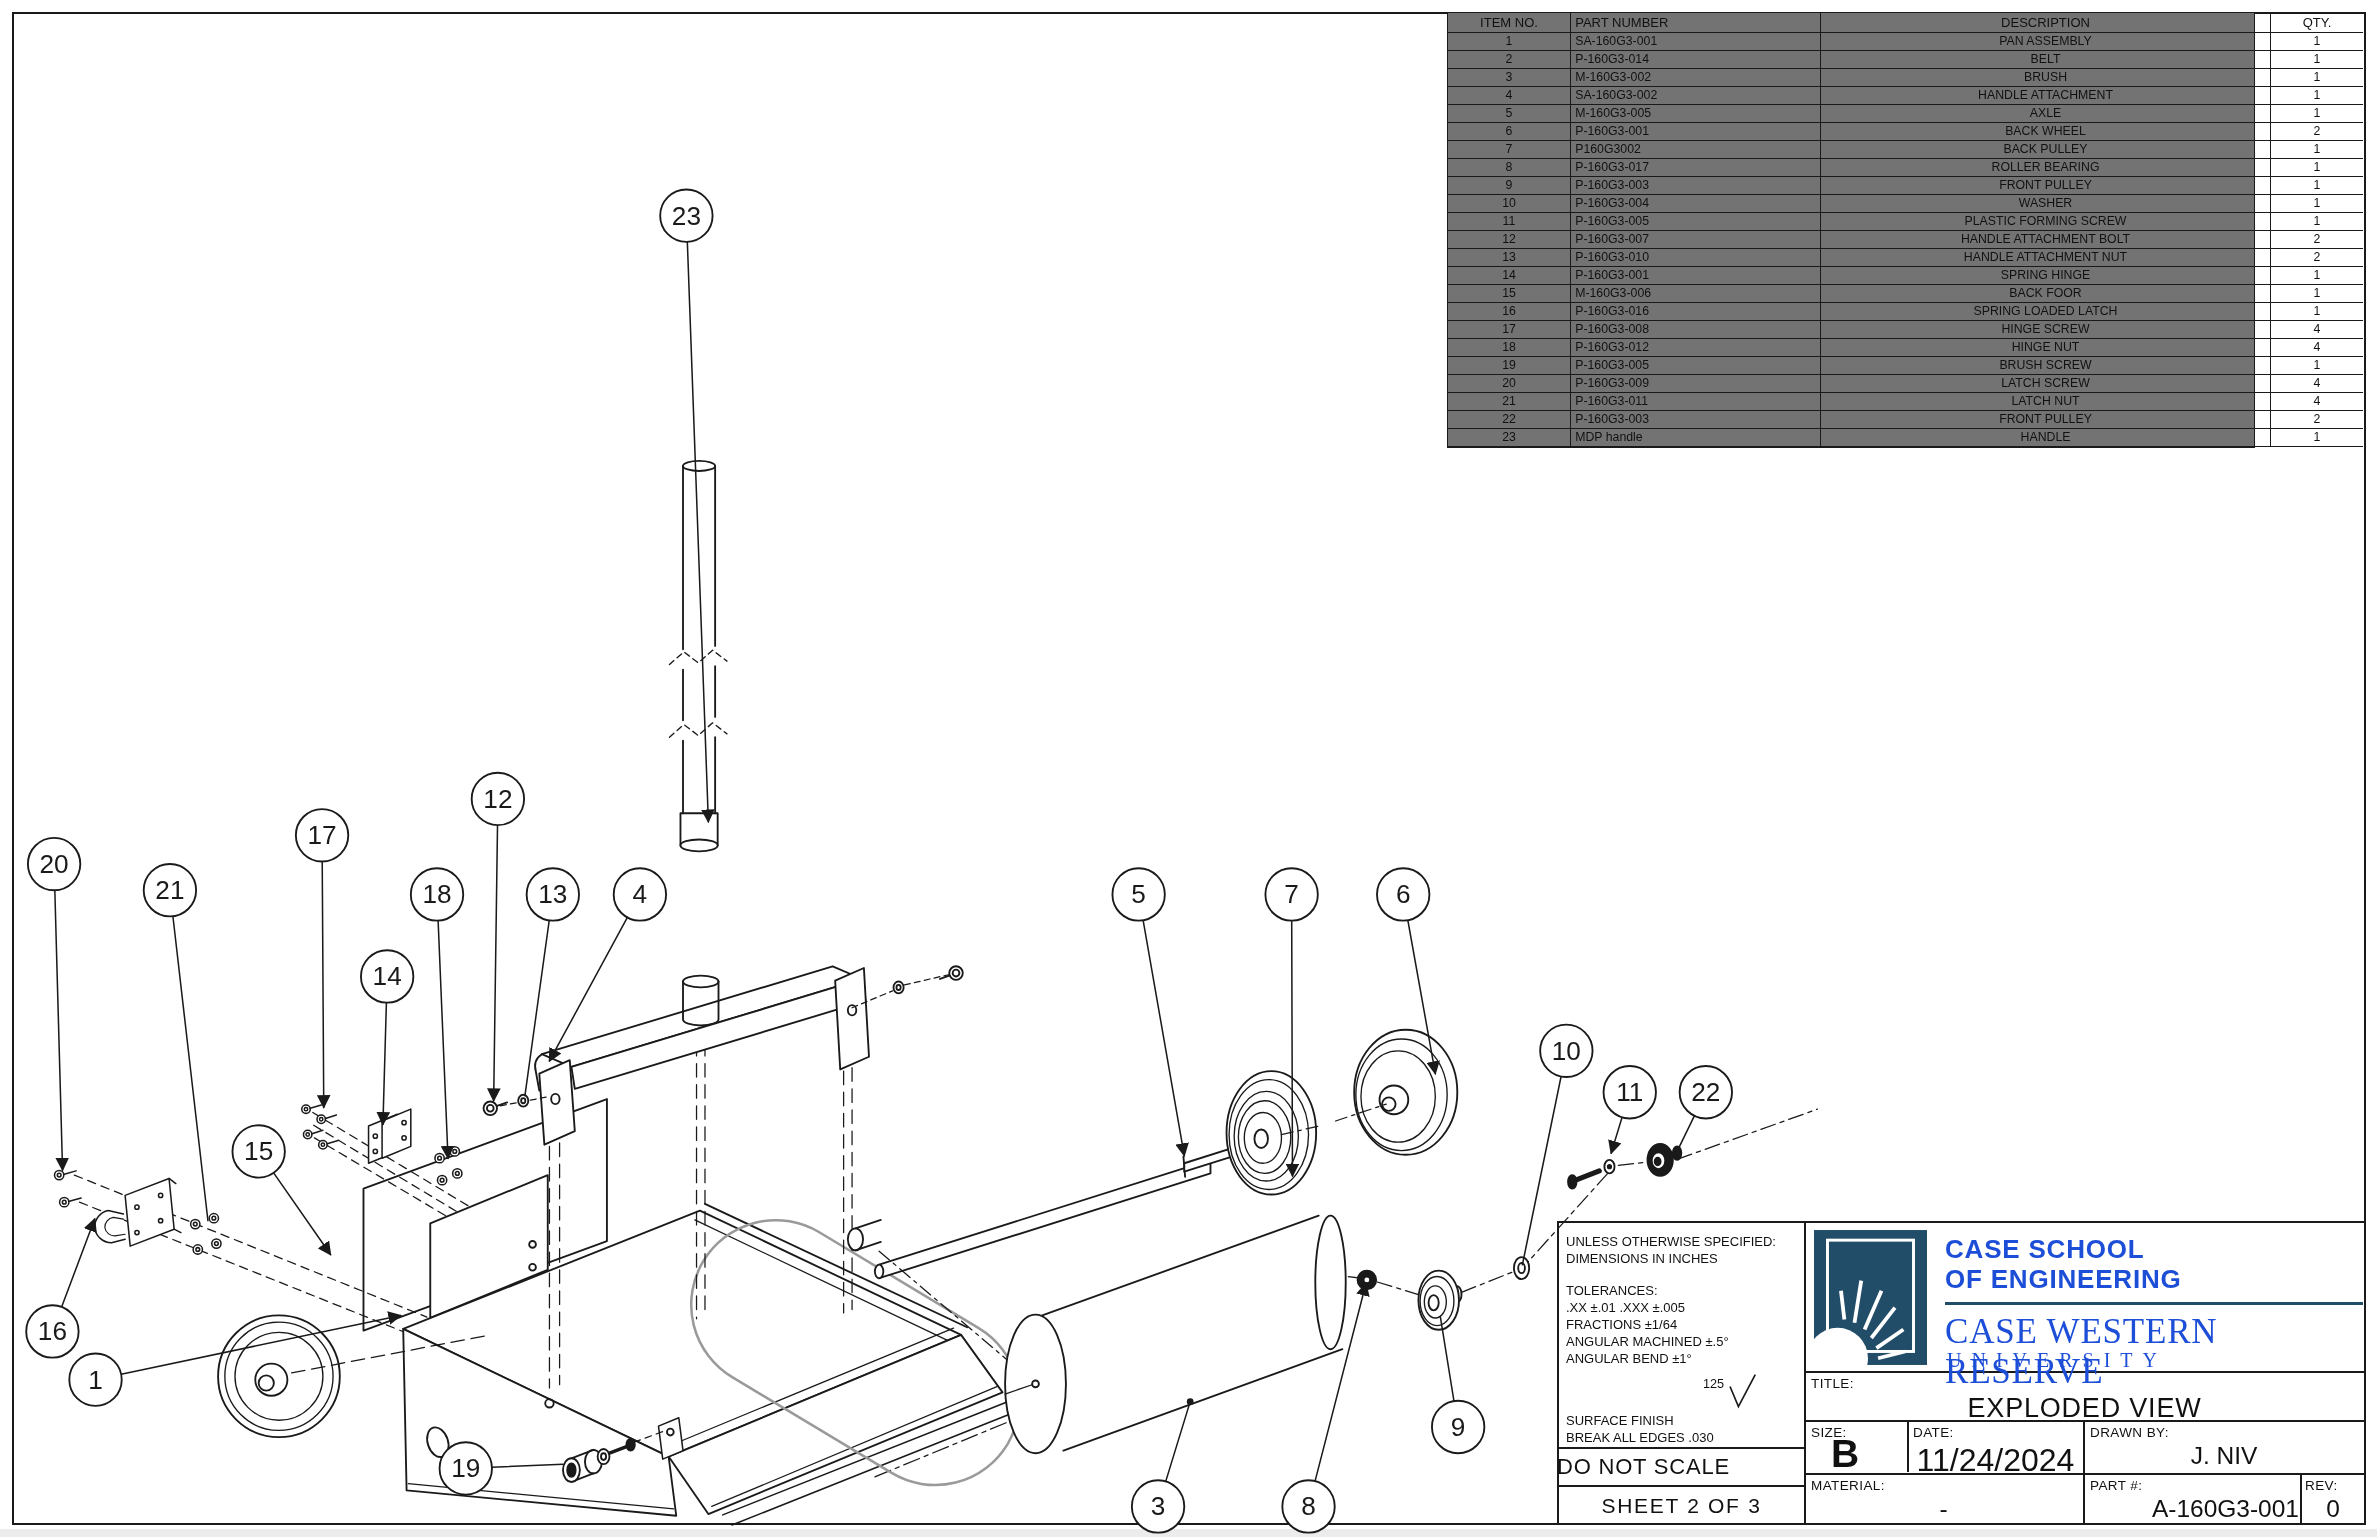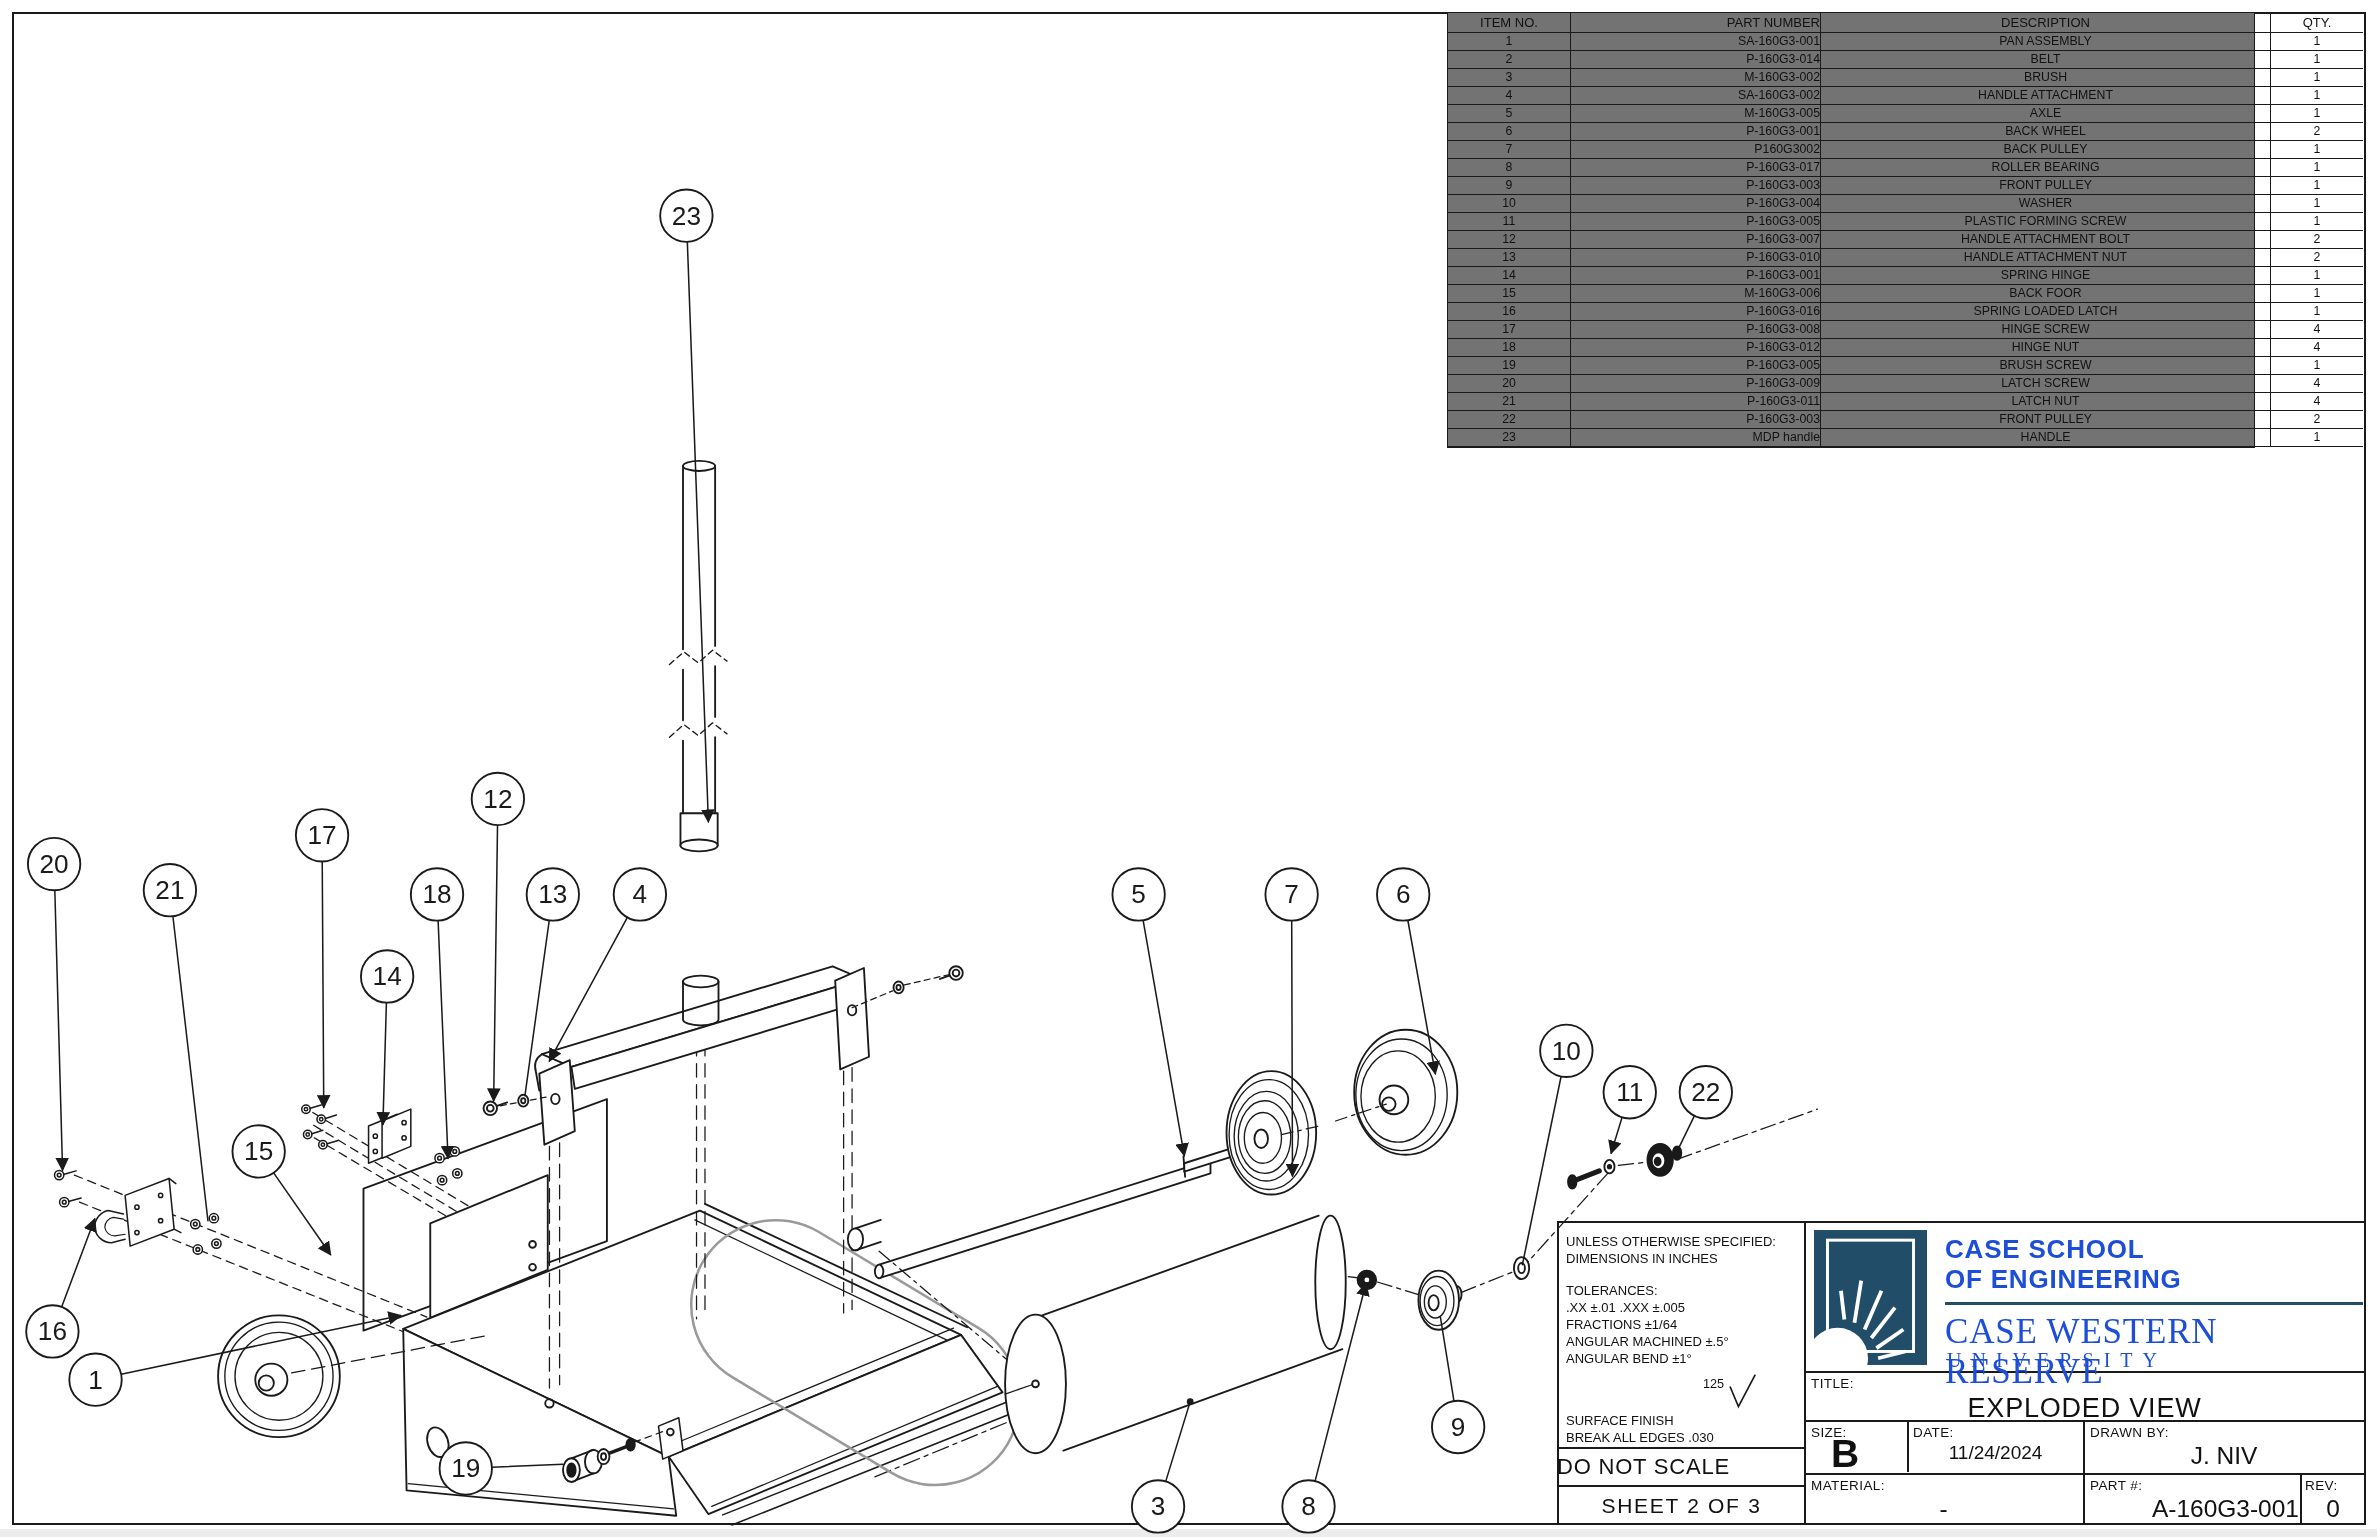--- a/index.html
+++ b/index.html
@@ -10,21 +10,21 @@
   .edge-strip{position:absolute;left:0;top:1529px;width:2377px;height:8.5px;background:#ececec;}
 
   
   #bom{position:absolute;left:1447px;top:12px;width:808px;
        border:1.7px solid #1a1a1a;box-sizing:border-box;background:#737373;}
   .bom-grid{display:grid;grid-template-columns:123px 250px 450px 92px;}
   .bom-cell{border-right:1px solid #1a1a1a;border-bottom:1px solid #1a1a1a;
             box-sizing:border-box;font-size:12.3px;height:18px;line-height:17.3px;
             text-align:center;white-space:nowrap;overflow:hidden;}
   .bom-cell.hdr{height:20px;line-height:19.4px;font-size:13px;}
-  .bom-cell.partnum{text-align:right;padding-left:4.2px;}
+  .bom-cell.partnum{text-align:left;padding-left:4.2px;}
   .bom-cell.c4{border-right:none;}
 
   
   .tb-line{position:absolute;background:#1a1a1a;}
   .lbl{position:absolute;font-size:13.5px;letter-spacing:0.4px;}
   .val{position:absolute;}
   .navy{color:#1d4ed8;}
   #notes{position:absolute;left:1566px;top:1233px;width:233px;font-size:13px;line-height:17px;}
   .note-gap{height:15px;}
   .finish-row{position:absolute;left:1703px;top:1373px;font-size:12.7px;}
@@ -515,21 +515,21 @@
     </div>
     <div class="logo-rule"></div>
     <div class="logo-t2 navy">CASE WESTERN RESERVE</div>
     <div class="logo-t3 navy">UNIVERSITY</div>
 
     <div class="lbl" style="left:1811px;top:1376px">TITLE:</div>
     <div class="val" style="left:1804px;top:1393px;width:561px;text-align:center;font-size:27px;letter-spacing:0.8px">EXPLODED VIEW</div>
     <div class="lbl" style="left:1811px;top:1425px">SIZE:</div>
     <div class="val" style="left:1831px;top:1432px;font-size:39px;font-weight:bold">B</div>
     <div class="lbl" style="left:1913px;top:1425px">DATE:</div>
-    <div class="val" style="left:1907px;top:1442px;width:177px;text-align:center;font-size:19px">11/24/2024</div>
+    <div class="val" style="left:1907px;top:1442px;width:177px;text-align:center;font-size:32px">11/24/2024</div>
     <div class="lbl" style="left:2090px;top:1425px">DRAWN BY:</div>
     <div class="val" style="left:2083px;top:1442px;width:282px;text-align:center;font-size:24.5px">J. NIV</div>
     <div class="lbl" style="left:1811px;top:1478px">MATERIAL:</div>
     <div class="val" style="left:1804px;top:1495px;width:279px;text-align:center;font-size:24.5px">-</div>
     <div class="lbl" style="left:2090px;top:1478px">PART #:</div>
     <div class="val" style="left:2083px;top:1495px;width:216px;text-align:right;font-size:24.5px">A-160G3-001</div>
     <div class="lbl" style="left:2305px;top:1478px">REV:</div>
     <div class="val" style="left:2300px;top:1495px;width:66px;text-align:center;font-size:24.5px">0</div>
   </div>
 </div>

